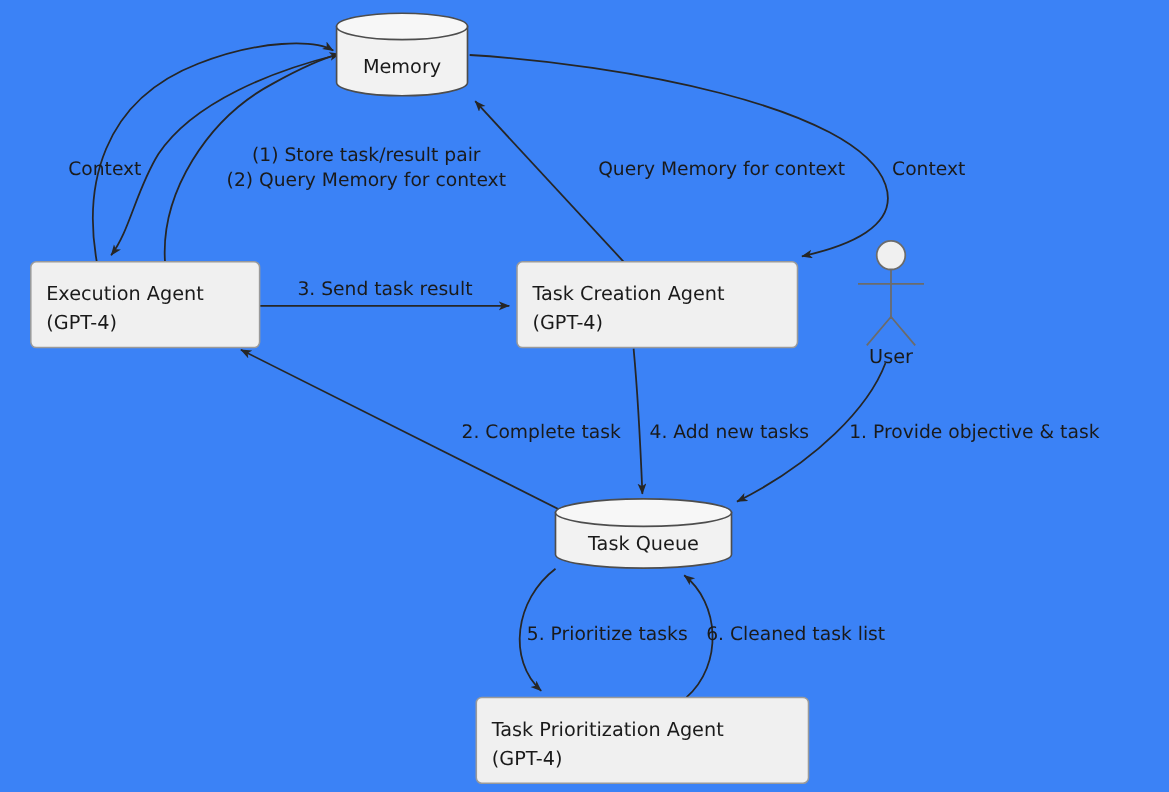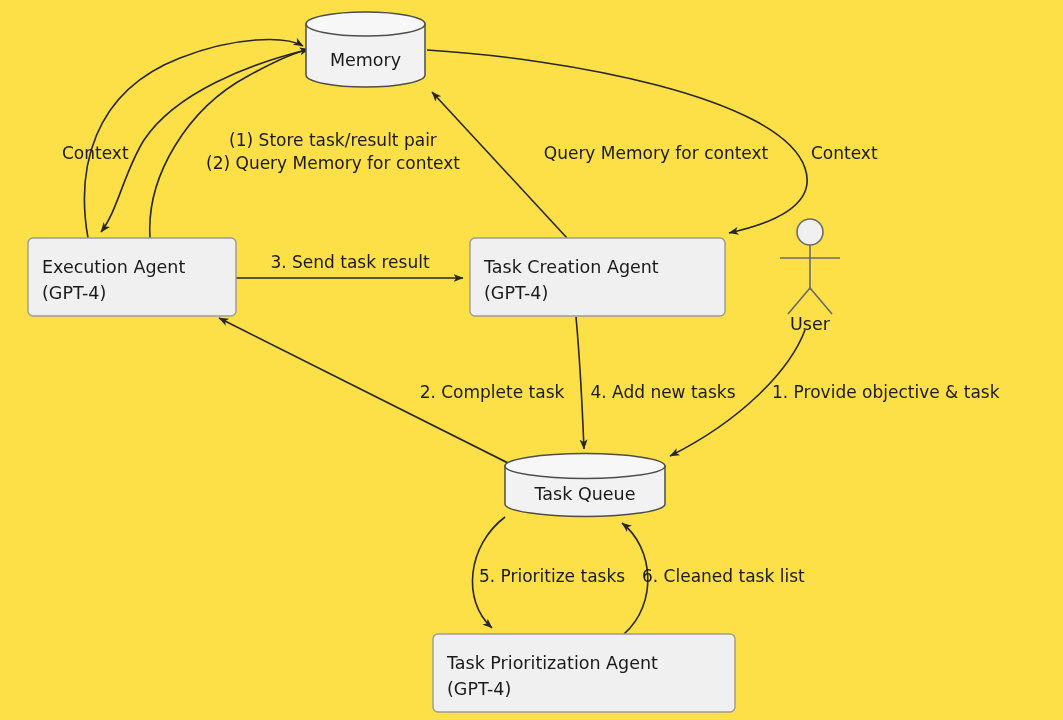--- a/index.html
+++ b/index.html
@@ -11,21 +11,21 @@
   body {
     width: 1063px;
     height: 720px;
     font-family: "DejaVu Sans", sans-serif;
     overflow: hidden;
   }
   #diagram-root {
     position: relative;
     width: 1063px;
     height: 720px;
-    background: #fde047;
+    background: #3b82f6;
   }
   svg#diagram-canvas {
     position: absolute;
     top: 0;
     left: 0;
     width: 1063px;
     height: 720px;
   }
   .edge-path {
     fill: none;

